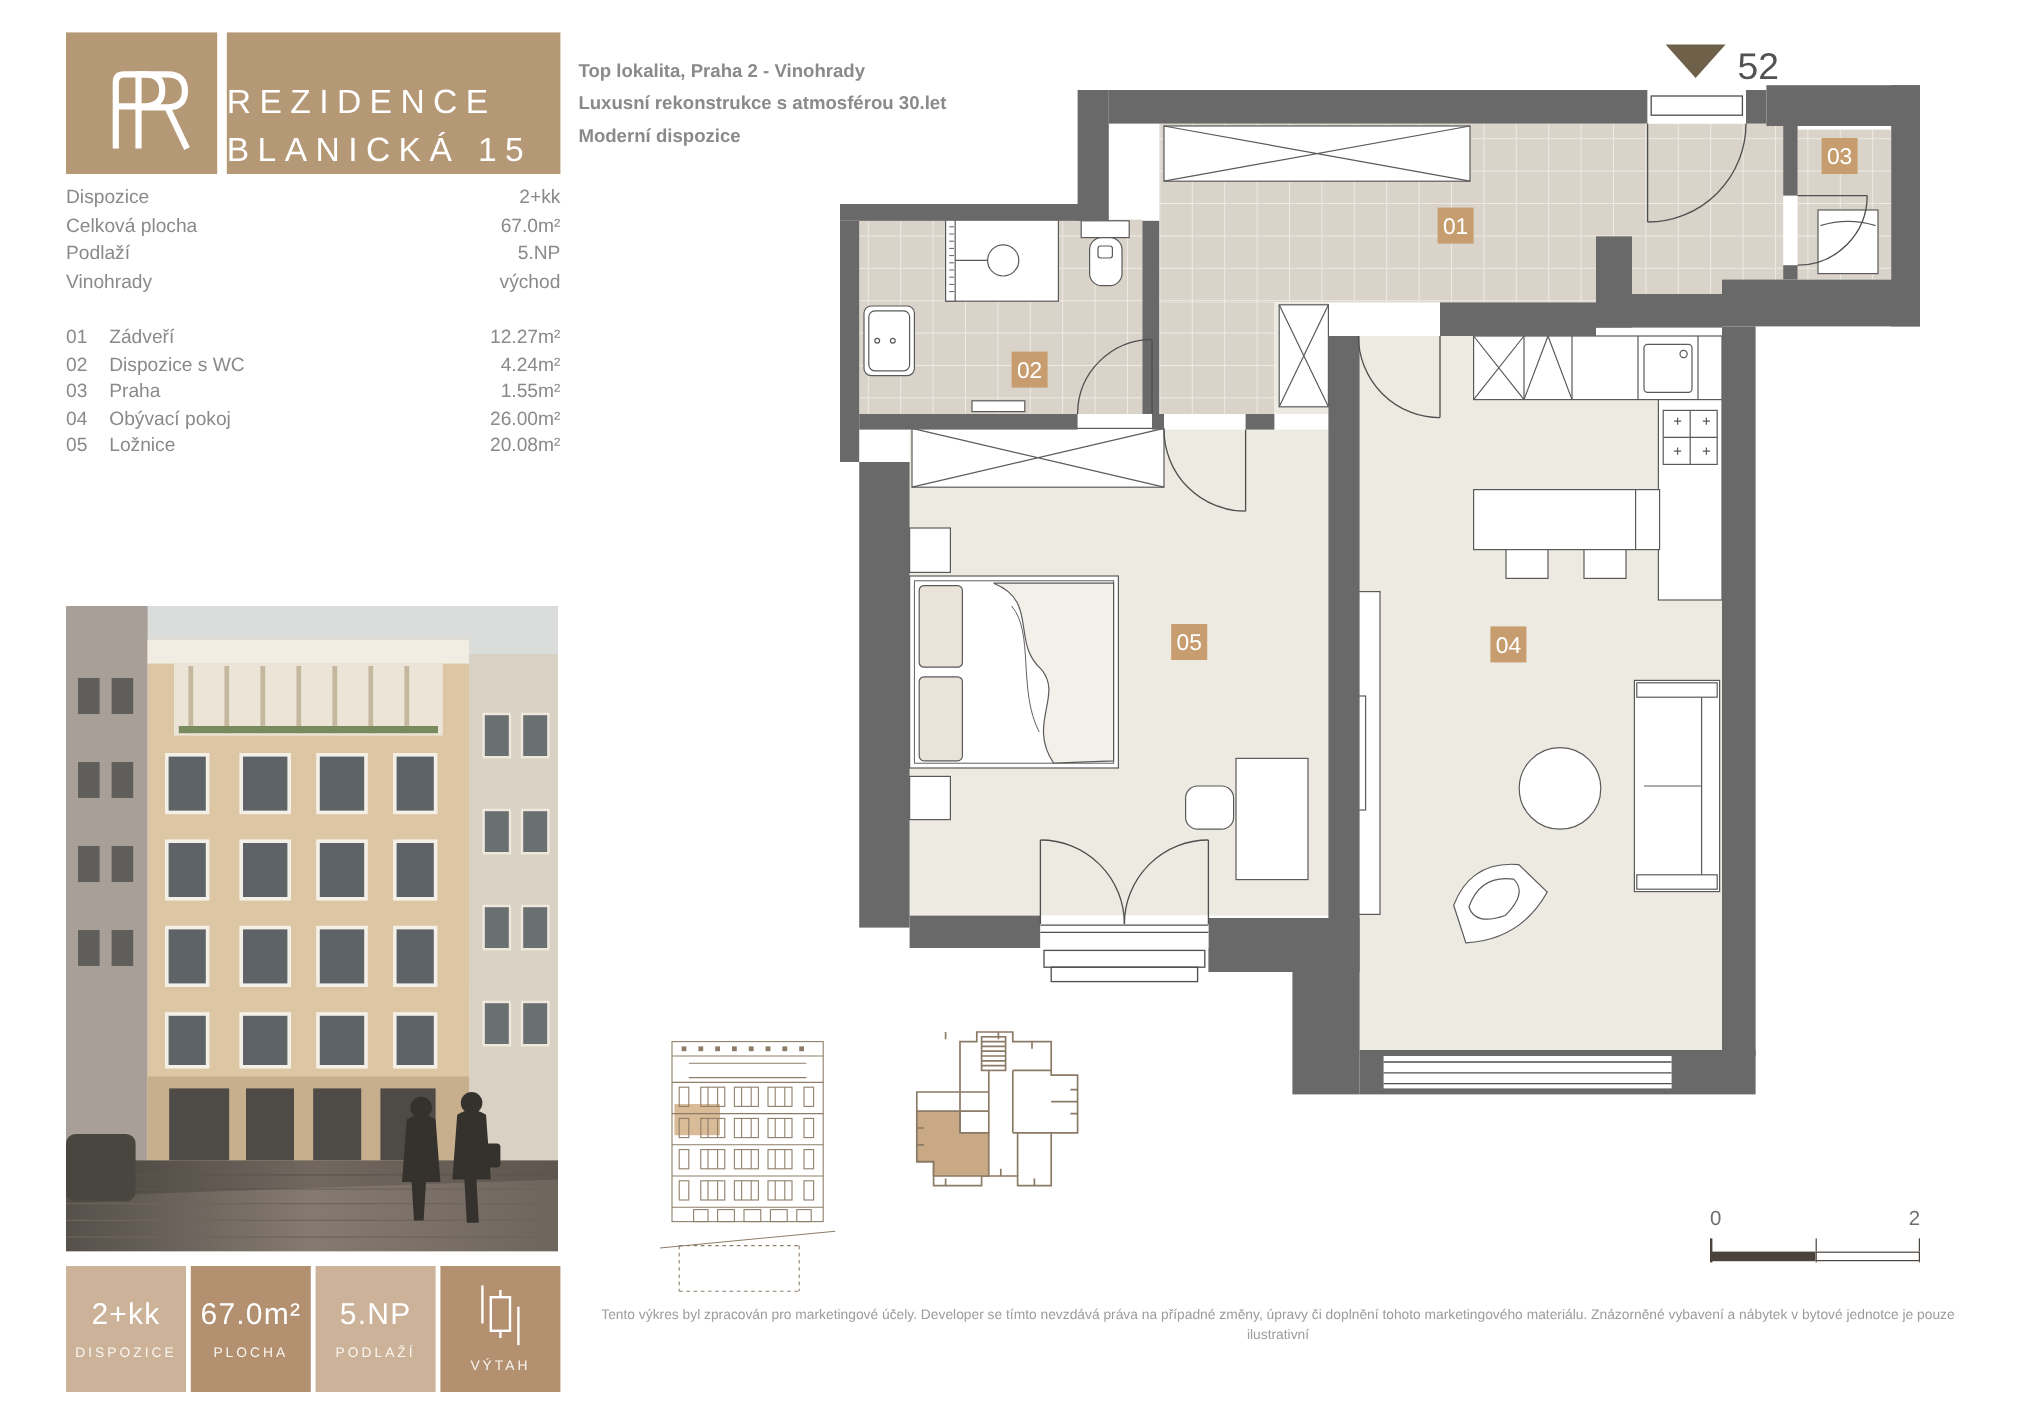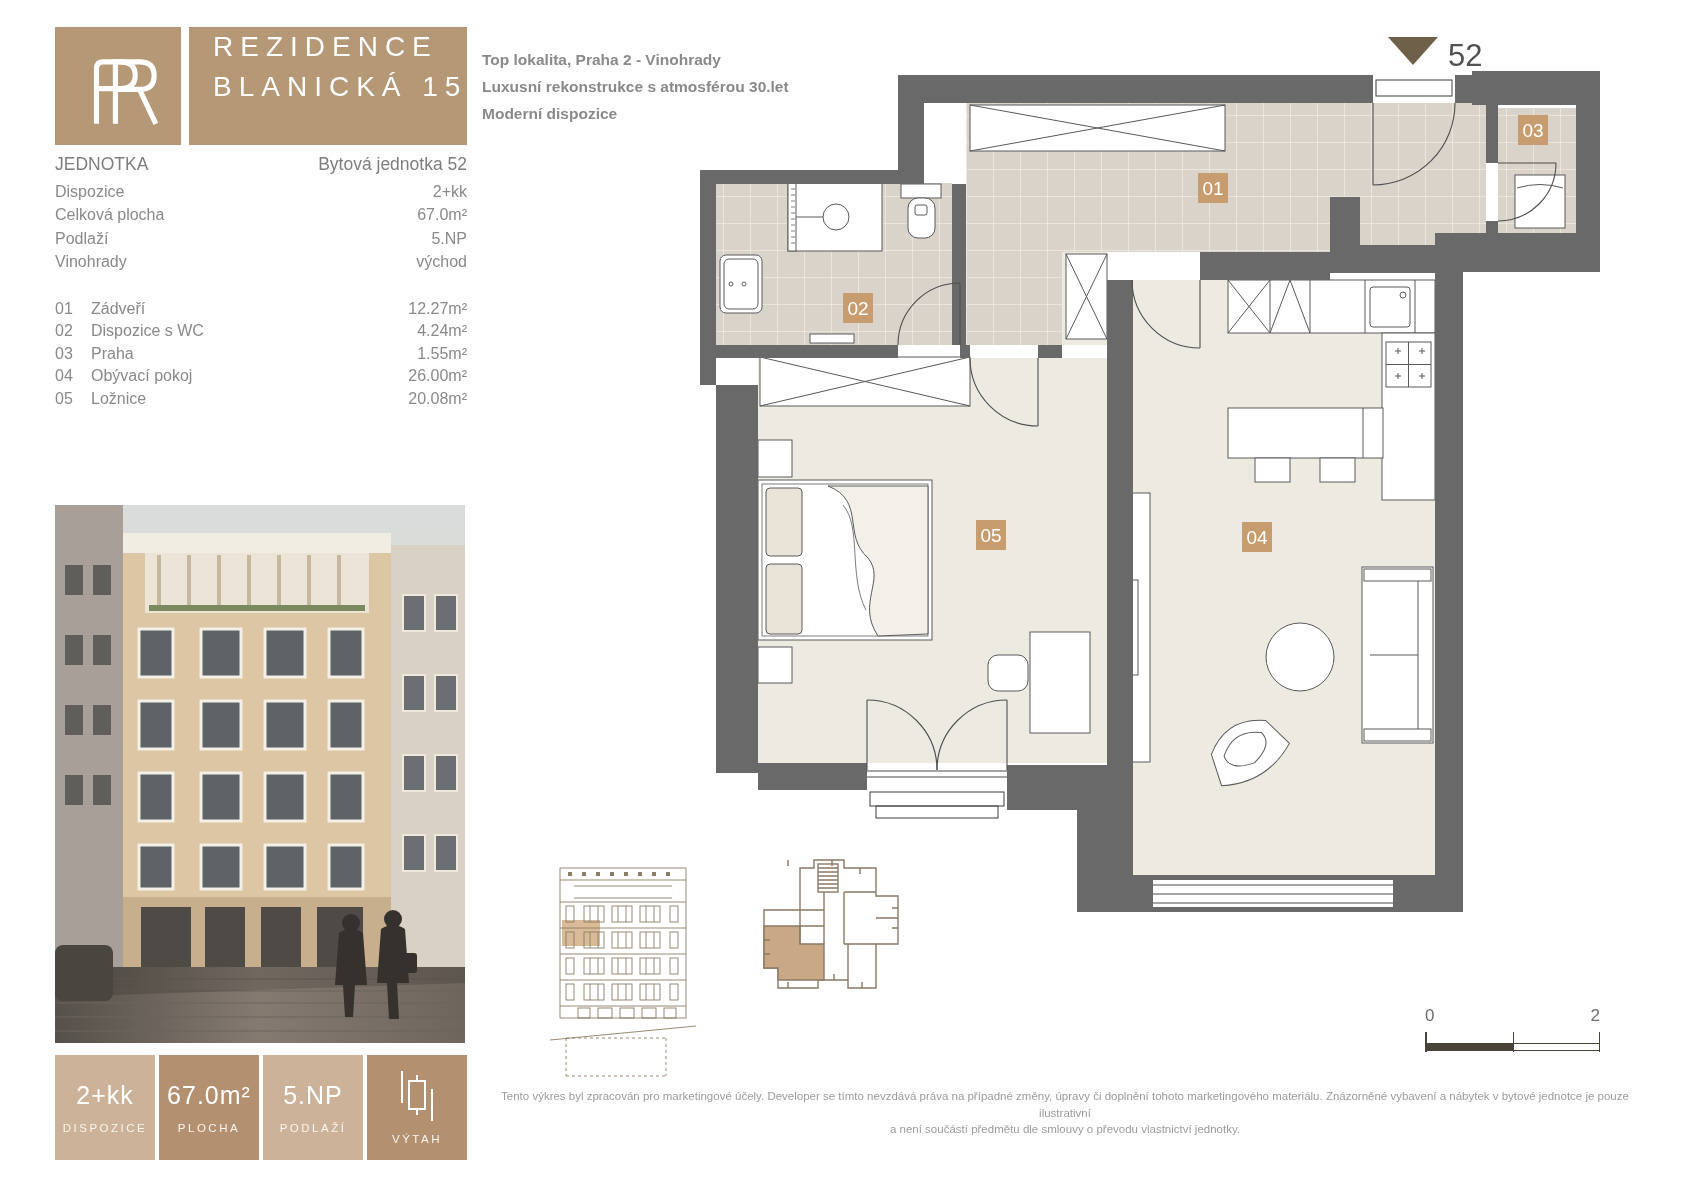--- a/index.html
+++ b/index.html
@@ -2,21 +2,21 @@
 <html><head>
 <meta charset="utf-8">
 <style>
   html,body{margin:0;padding:0;background:#fff;}
   .page{position:relative;width:1684px;height:1190px;background:#fff;overflow:hidden;
         font-family:"Liberation Sans",sans-serif;color:#8e8e8e;}
   .abs{position:absolute;}
   
   .logo-box{left:55px;top:27px;width:126px;height:118px;background:#b59876;display:flex;align-items:center;justify-content:center;}
   .title-box{left:189px;top:27px;width:278px;height:118px;background:#b59876;color:#fff;
-             display:flex;flex-direction:column;justify-content:flex-start;padding-left:24px;box-sizing:border-box;}
+             display:flex;flex-direction:column;justify-content:flex-end;box-sizing:border-box;}
   .title-box div{font-size:28px;font-weight:300;letter-spacing:7px;line-height:40px;white-space:nowrap;}
   .intro{left:482px;top:46px;font-size:15.5px;line-height:27px;color:#8a8a8a;font-weight:700;}
   
   .unit-panel{left:55px;top:153px;width:412px;font-weight:300;}
   .u-row{display:flex;justify-content:space-between;font-size:16px;line-height:23.5px;color:#8a8a8a;}
   .u-row.head{font-size:17.5px;color:#7e7e7e;margin-bottom:3px;}
   .rooms{margin-top:24px;}
   .r-row{display:flex;font-size:16px;line-height:22.5px;color:#8a8a8a;}
   .r-num{width:36px;}
   .r-name{flex:1;}
@@ -59,24 +59,20 @@
     <div>BLANICKÁ 15</div>
   </div>
 
   <div class="abs intro">
     <div>Top lokalita, Praha 2 - Vinohrady</div>
     <div>Luxusní rekonstrukce s atmosférou 30.let</div>
     <div>Moderní dispozice</div>
   </div>
 
   <div class="abs unit-panel">
-    <div class="u-row head">
-      <span>JEDNOTKA</span>
-      <span>Bytová jednotka 52</span>
-    </div>
     <div class="u-row">
       <span>Dispozice</span>
       <span>2+kk</span>
     </div>
     <div class="u-row">
       <span>Celková plocha</span>
       <span>67.0m²</span>
     </div>
     <div class="u-row">
       <span>Podlaží</span>
@@ -512,16 +508,15 @@
           <line x1="23" y1="4" x2="23" y2="10"></line>
           <line x1="23" y1="38" x2="23" y2="44"></line>
         </g>
       </svg>
       <div class="lab">VÝTAH</div>
     </div>
   </div>
 
   <div class="abs disclaimer">
     <div>Tento výkres byl zpracován pro marketingové účely. Developer se tímto nevzdává práva na případné změny, úpravy či doplnění tohoto marketingového materiálu. Znázorněné vybavení a nábytek v bytové jednotce je pouze ilustrativní</div>
-    <div>a není součástí předmětu dle smlouvy o převodu vlastnictví jednotky.</div>
   </div>
 
 </div>
 
 </body></html>

